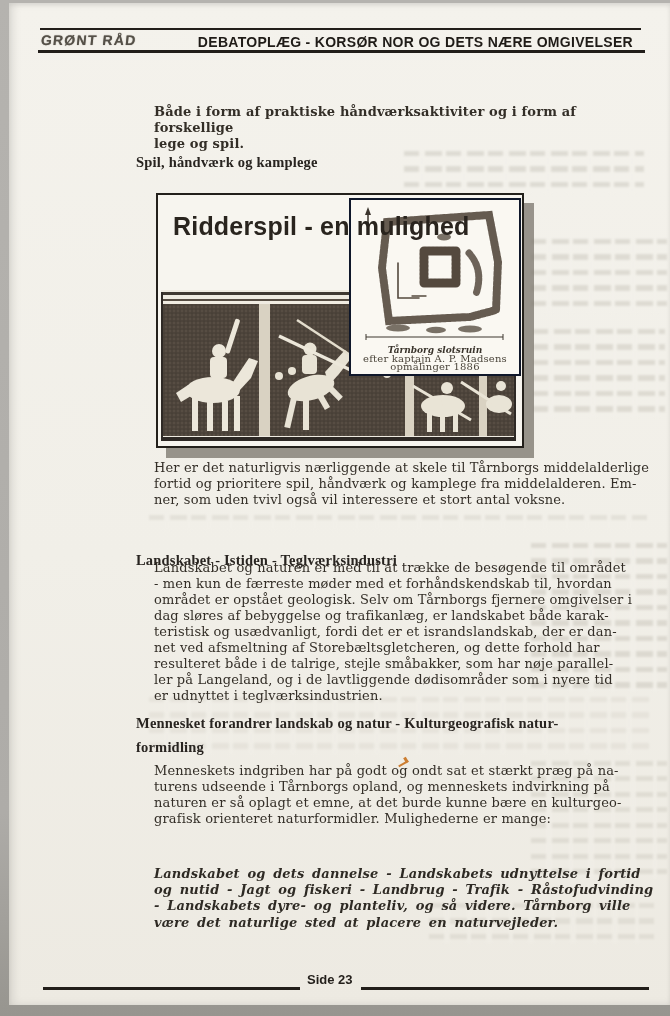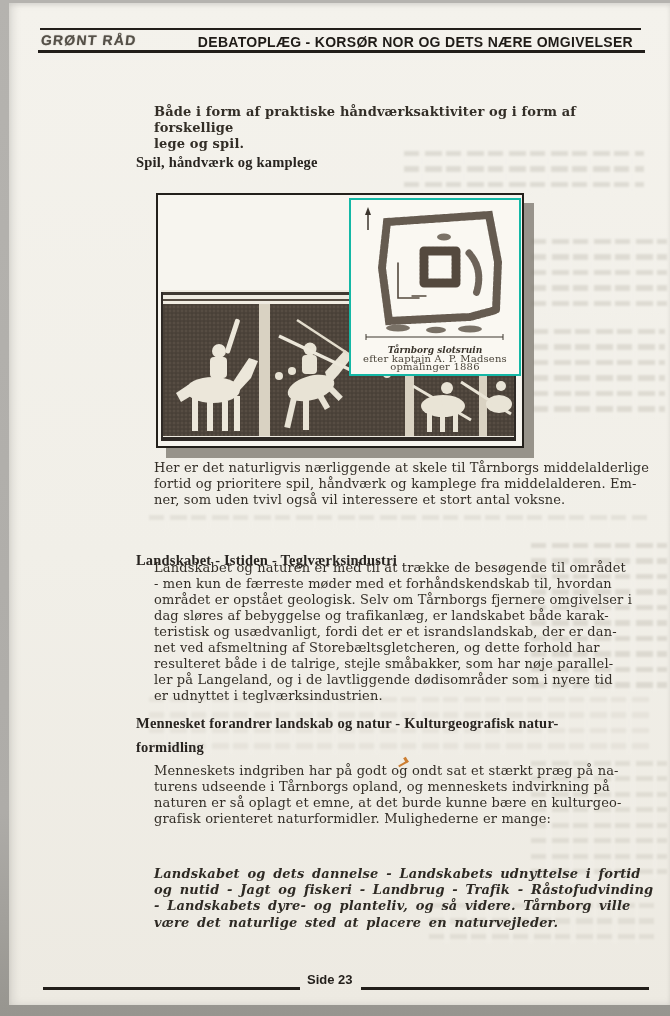--- a/index.html
+++ b/index.html
@@ -31,21 +31,21 @@
   .p-land{left:145px;top:557px;width:498px;}
   .h-menn{left:127px;top:708px;width:505px;line-height:24px;}
   .p-menn{left:145px;top:760px;width:498px;}
   .p-emph{left:145px;top:831px;width:502px;font-style:italic;font-weight:700;
     word-spacing:3px;line-height:16.2px;color:#2e2a24;margin-top:32px;}
   
   .figure{left:147px;top:190px;width:364px;height:251px;background:#f7f5ef;
     border:2px solid #23201b;box-shadow:10px 10px 0 rgba(125,120,111,.78);}
   .frieze{position:absolute;left:3px;top:95px;width:355px;height:151px;z-index:1;}
   .inset{position:absolute;left:191px;top:3px;width:168px;height:174px;
-    background:#faf8f2;border:2px solid #14b8a6;z-index:2;text-align:center;}
+    background:#faf8f2;border:2px solid #0f172a;z-index:2;text-align:center;}
   .fig-title{position:absolute;left:15px;top:17px;z-index:3;
     font-family:"Liberation Sans","DejaVu Sans",sans-serif;font-weight:700;
     font-size:25px;letter-spacing:.2px;color:#2a2username51f;color:#29241e;}
   .map-caption{font-style:italic;font-weight:700;font-size:9px;line-height:10px;
     color:#3a342c;margin-top:1px;}
   .map-credit{font-size:10px;line-height:8px;letter-spacing:.2px;color:#4a443a;}
   
   .foot-label{left:298px;top:969px;font-weight:700;font-size:13px;color:#221e1a;}
   .foot-rule-l{left:34px;top:984px;width:257px;height:3px;}
   .foot-rule-r{left:352px;top:984px;width:288px;height:3px;}
@@ -179,20 +179,21 @@
           <g>
             <line x1="13" y1="137" x2="150" y2="137" stroke="#3c362e" stroke-width="1"></line>
             <line x1="13" y1="134" x2="13" y2="140" stroke="#3c362e" stroke-width="1"></line>
             <line x1="150" y1="134" x2="150" y2="140" stroke="#3c362e" stroke-width="1"></line>
           </g>
         </svg>
         <div class="map-caption">Tårnborg slotsruin</div>
         <div class="map-credit">efter kaptajn A. P. Madsens opmålinger 1886</div>
       </div>
 
+      <div class="fig-title">Ridderspil - en mulighed</div>
     </div>
 
     <div class="abs serif ml p-her">Her er det naturligvis nærliggende at skele til Tårnborgs middelalderlige
 fortid og prioritere spil, håndværk og kamplege fra middelalderen. Em-
 ner, som uden tvivl også vil interessere et stort antal voksne.</div>
 
     <div class="abs heading h-land">Landskabet - Istiden - Teglværksindustri</div>
     <div class="abs serif ml p-land">Landskabet og naturen er med til at trække de besøgende til området
 - men kun de færreste møder med et forhåndskendskab til, hvordan
 området er opstået geologisk. Selv om Tårnborgs fjernere omgivelser i

